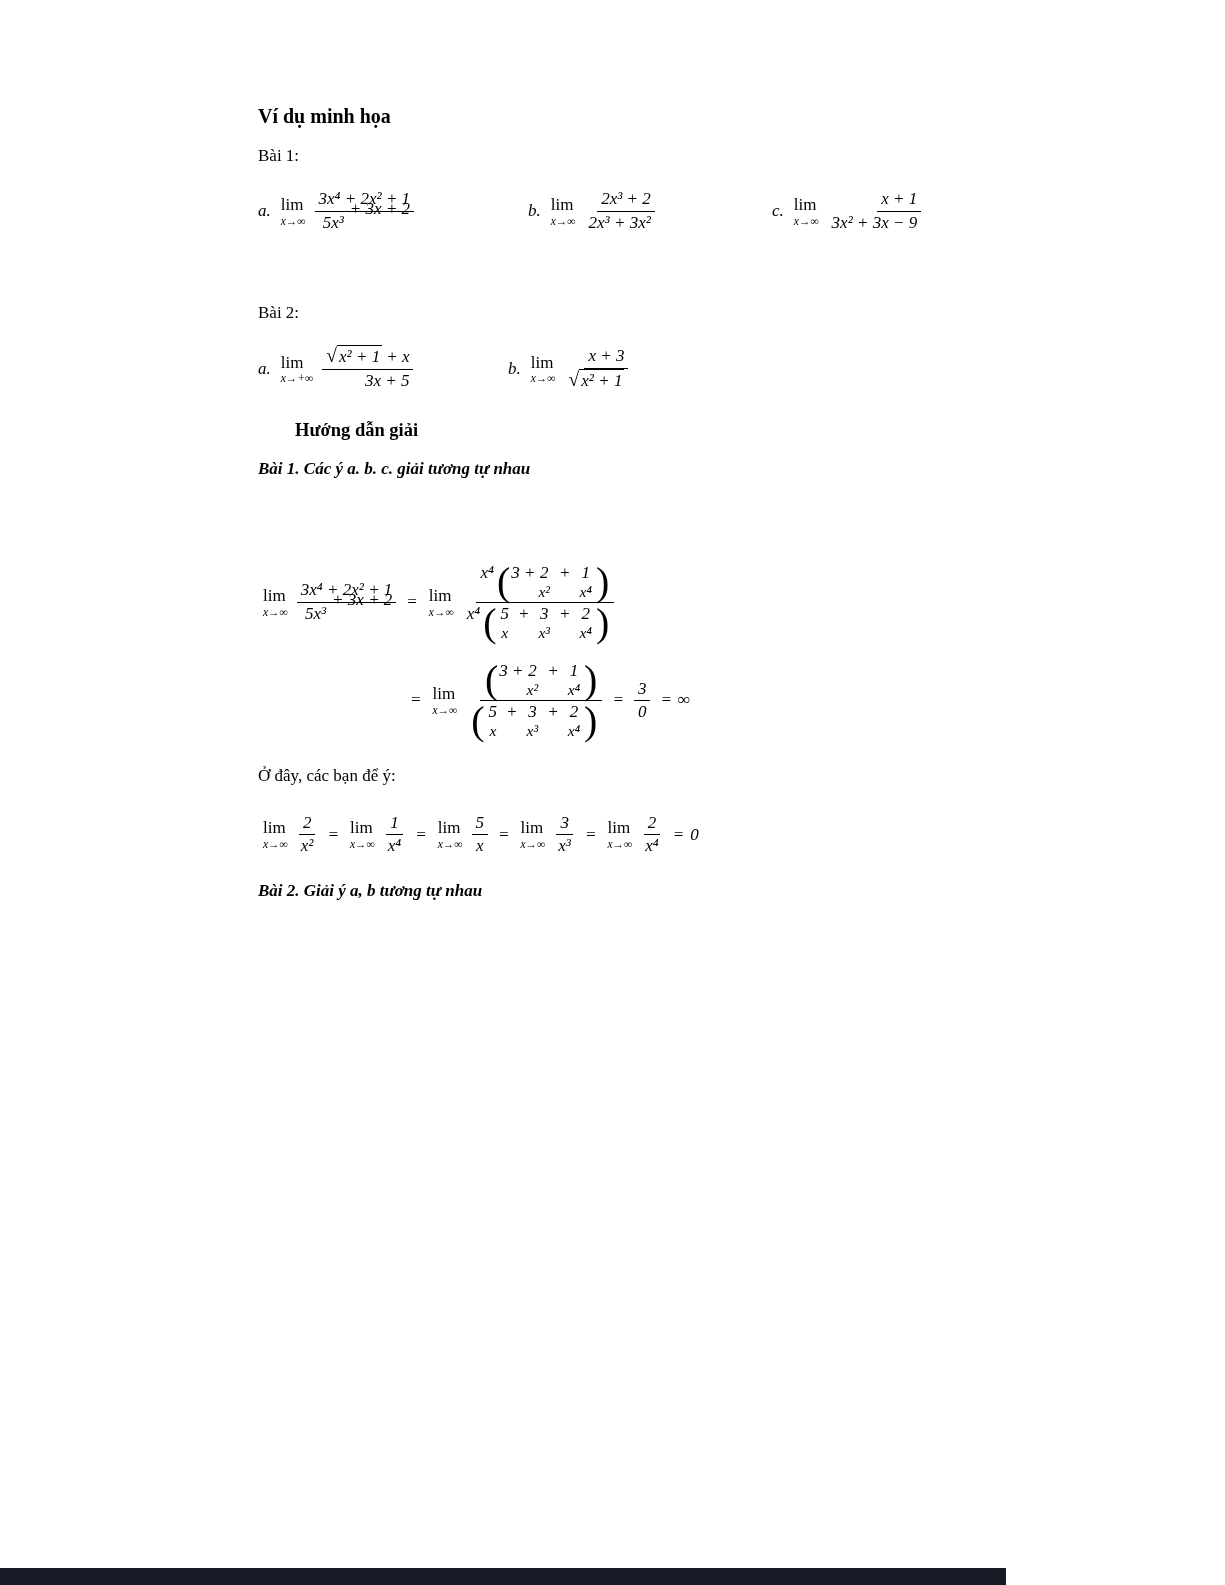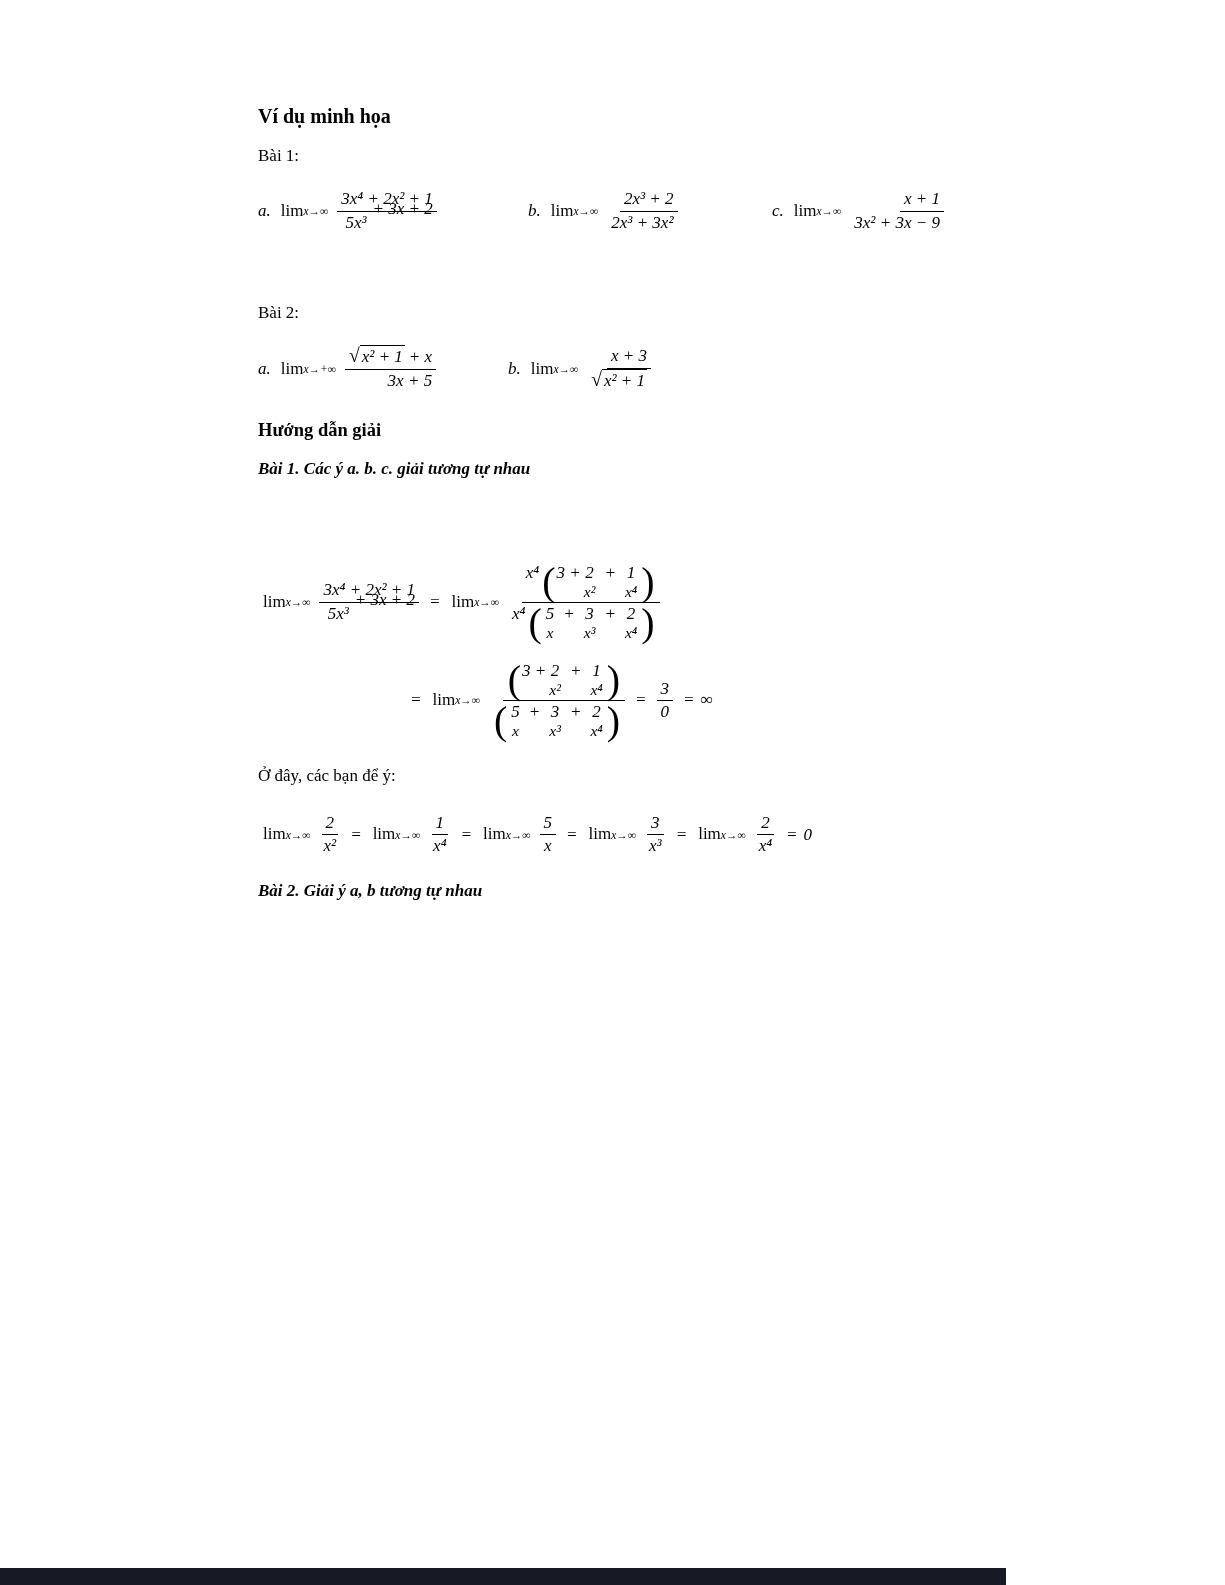--- a/index.html
+++ b/index.html
@@ -1,29 +1,29 @@
 <!DOCTYPE html>
 <html><head>
 <meta charset="utf-8">
 <style>
   html,body{margin:0;padding:0;background:#ffffff;}
   .page{position:relative;width:1006px;height:1585px;background:#ffffff;
         font-family:"Liberation Serif","DejaVu Serif",serif;color:#000;overflow:hidden;}
   .abs{position:absolute;}
   .doc-title{font-size:20px;font-weight:700;}
   .body-text{font-size:17px;}
-  .heading-lg{font-size:18.5px;font-weight:700;}
+  .heading-lg{font-size:18.5px;font-weight:700;margin-left:37px;}
   .heading{font-size:17px;font-weight:700;font-style:italic;}
   .para{font-size:16.5px;line-height:38px;width:702px;text-align:justify;}
   .math{font-size:17px;font-style:italic;}
   .mrow{display:inline-flex;}
   .c{align-items:center;}
   .bl{align-items:baseline;}
   .plabel{margin-right:5px;}
-  .lim{display:inline-flex;flex-direction:row;align-items:center;margin:0 5px;}
+  .lim{display:inline-flex;flex-direction:column;align-items:flex-start;margin:0 5px;}
   .lw{font-style:normal;line-height:1.1;}
   .ls{font-size:11.5px;line-height:1.05;}
   .frac{display:inline-flex;flex-direction:column;align-items:flex-end;margin:0 4px;}
   .frac > .fn{padding:0 4px;border-bottom:1px solid #000;line-height:1.35;}
   .frac > .fd{padding:0 4px;line-height:1.35;}
   .raised{position:relative;top:-0.8em;margin-left:6px;display:inline-block;}
   .mop{margin:0 6px;}
   .sfrac{display:inline-flex;flex-direction:column;align-items:center;line-height:1.15;margin:0 3px;}
   .sfrac .sd{font-size:0.92em;}
   .cfrac{display:inline-flex;flex-direction:column;align-items:center;margin:0 4px;line-height:1.3;}

